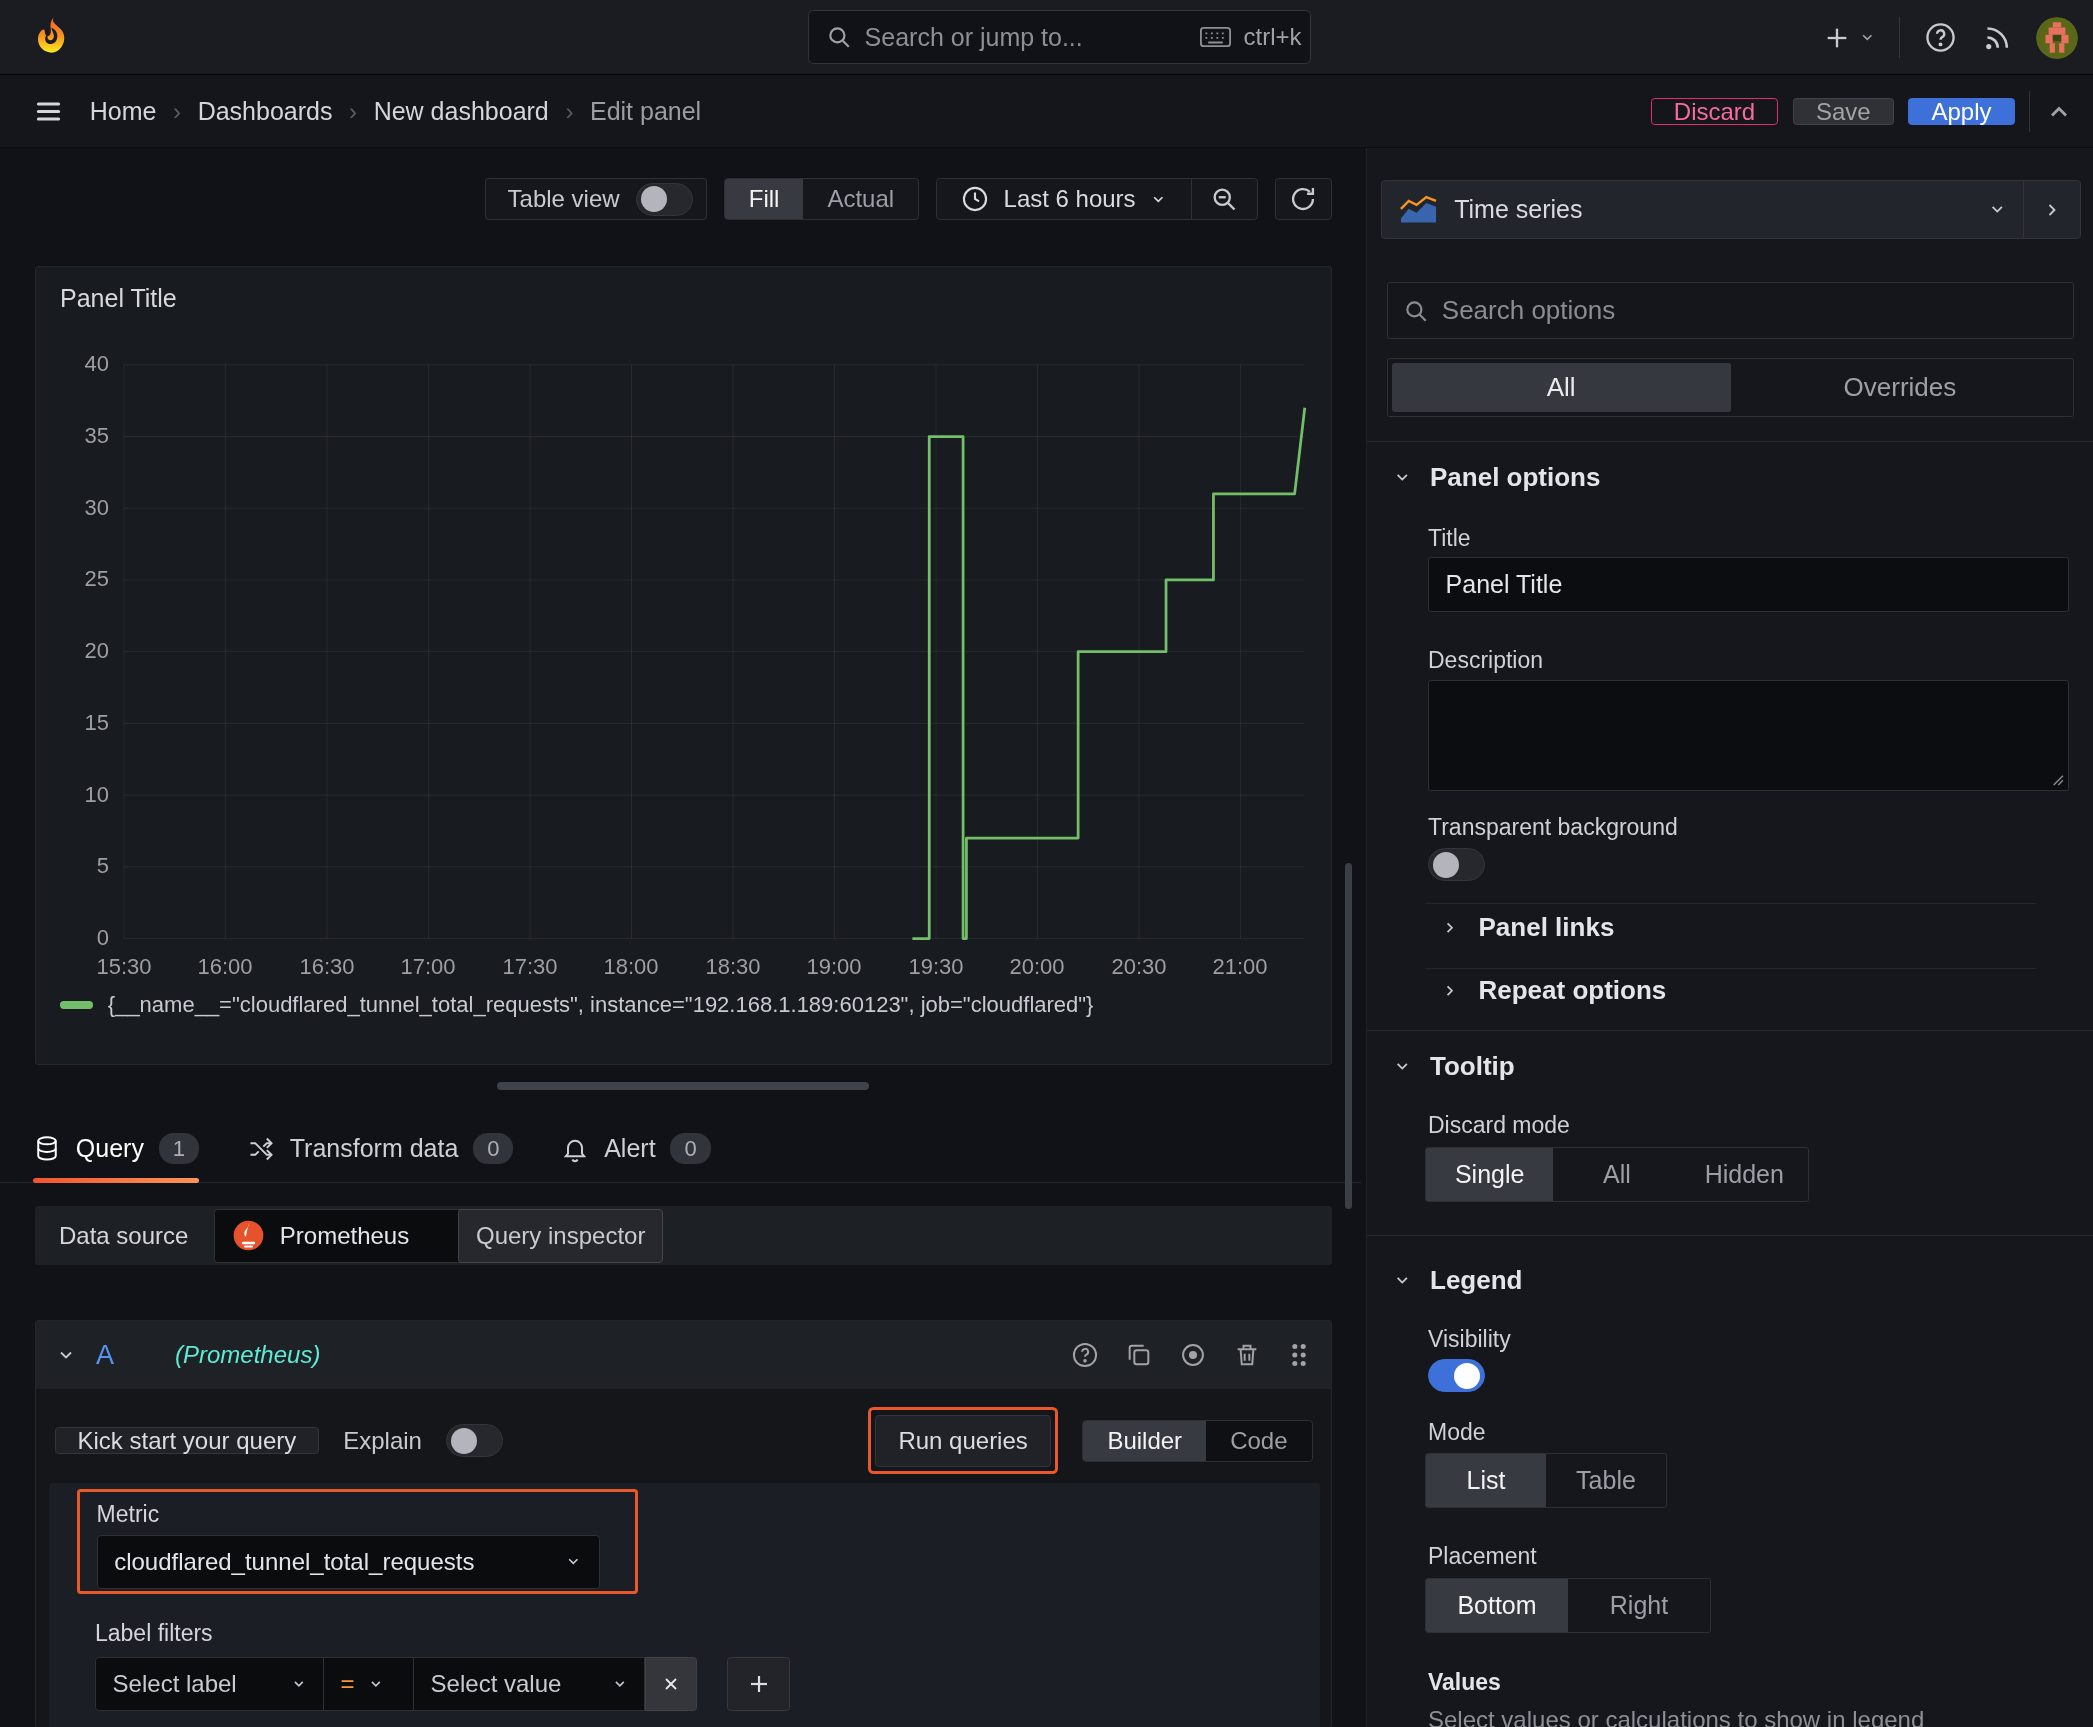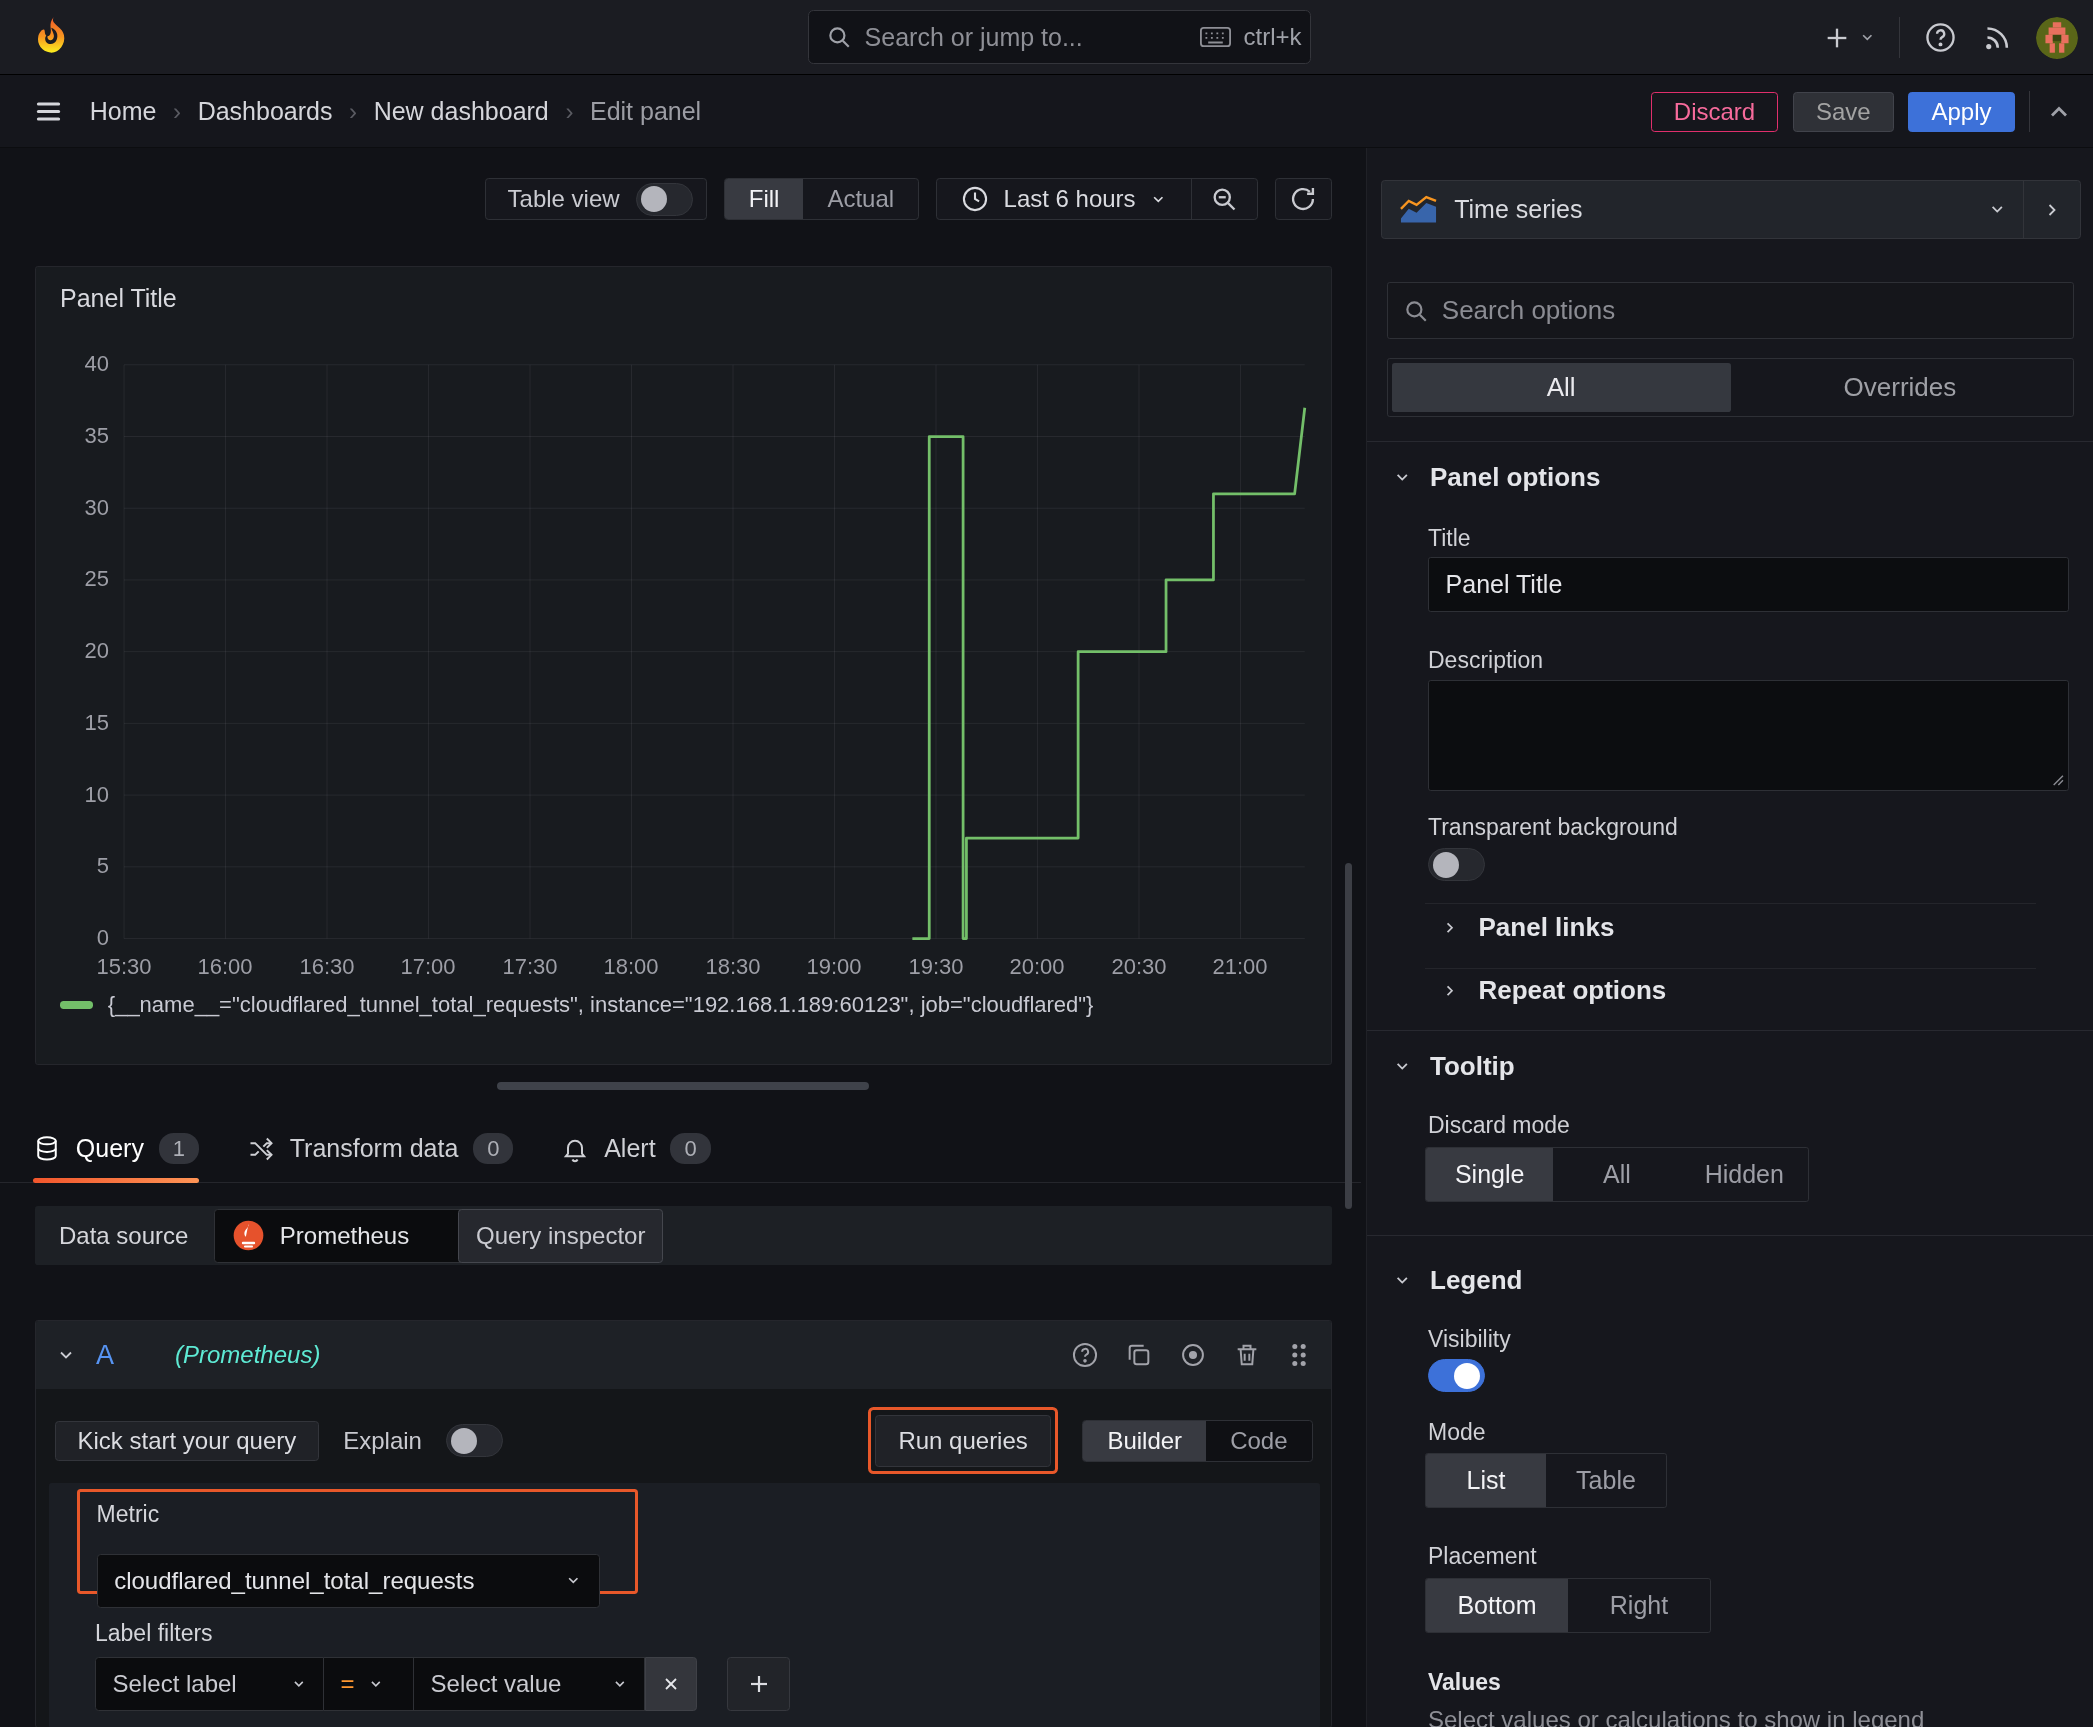--- a/index.html
+++ b/index.html
@@ -24,21 +24,21 @@
   .avatar { width:42px; height:42px; border-radius:50%; overflow:hidden; }
 
   
   .crumbbar { position:absolute; left:0; top:75px; width:2093px; height:73px;
     background:#15161c; border-bottom:0.9px solid #0c0d10; }
   .crumbs { position:absolute; left:33px; top:0; height:73px; display:flex; align-items:center; gap:16.6px; }
   .crumb { color:#d5d6db; font-size:25px; cursor:pointer; }
   .crumb.current { color:#9c9da4; }
   .crumb-sep { color:#5a5b62; font-size:24px; }
   .crumb-actions { position:absolute; right:20px; top:0; height:73px; display:flex; align-items:center; gap:14.8px; }
-  .btn { height:40px; border-radius:3.7px; display:flex; align-items:center; justify-content:center;
+  .btn { height:27px; border-radius:3.7px; display:flex; align-items:center; justify-content:center;
     padding:0 22px; font-size:24px; cursor:pointer; white-space:nowrap; }
   .btn-discard { background:transparent; border:0.9px solid #e02f6c; color:#f76b9c; }
   .btn-save { background:#2f3137; border:0.9px solid #41434b; color:#a3a3a3; }
   .btn-apply { background:#3d71d9; border:0.9px solid #3d71d9; color:#fff; }
 
   
   .main { position:absolute; left:0; top:148px; width:1361px; height:1580px; background:#111217; }
 
   .toolbar { position:absolute; top:30px; right:29.5px; height:55px; display:flex; gap:16.6px; }
   .ctrl { height:42px; border:0.9px solid #2e3036; border-radius:3.7px; background:#16171d;
@@ -458,21 +458,21 @@
       </div>
       <div class="ctrl" style="overflow:hidden;background:#0f1014">
         <div class="seg-item sel">Builder</div>
         <div class="seg-item">Code</div>
       </div>
     </div>
 
     <div class="subcard">
       <div class="metric-box">
         <div class="field-label">Metric</div>
-        <div class="select" style="width:503px;margin-top:26px">
+        <div class="select" style="width:503px;margin-top:7px">
           <span style="flex:1">cloudflared_tunnel_total_requests</span>
           <svg width="16.6" height="16.6" viewBox="0 0 24 24" fill="none" stroke="#c9cad0" stroke-width="2.4">
               <polyline points="6 9 12 15 18 9"></polyline>
             </svg>
         </div>
       </div>
       <div class="field-label lf-label">Label filters</div>
       <div class="lf-row">
         <div class="lf-item" style="width:229px;border-radius:3.7px 0 0 3.7px">
           <span style="flex:1">Select label</span>

